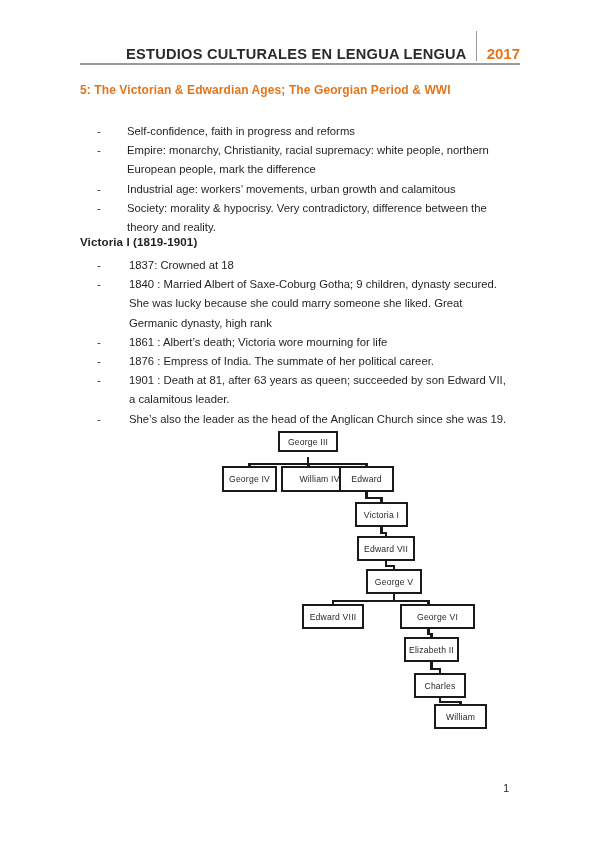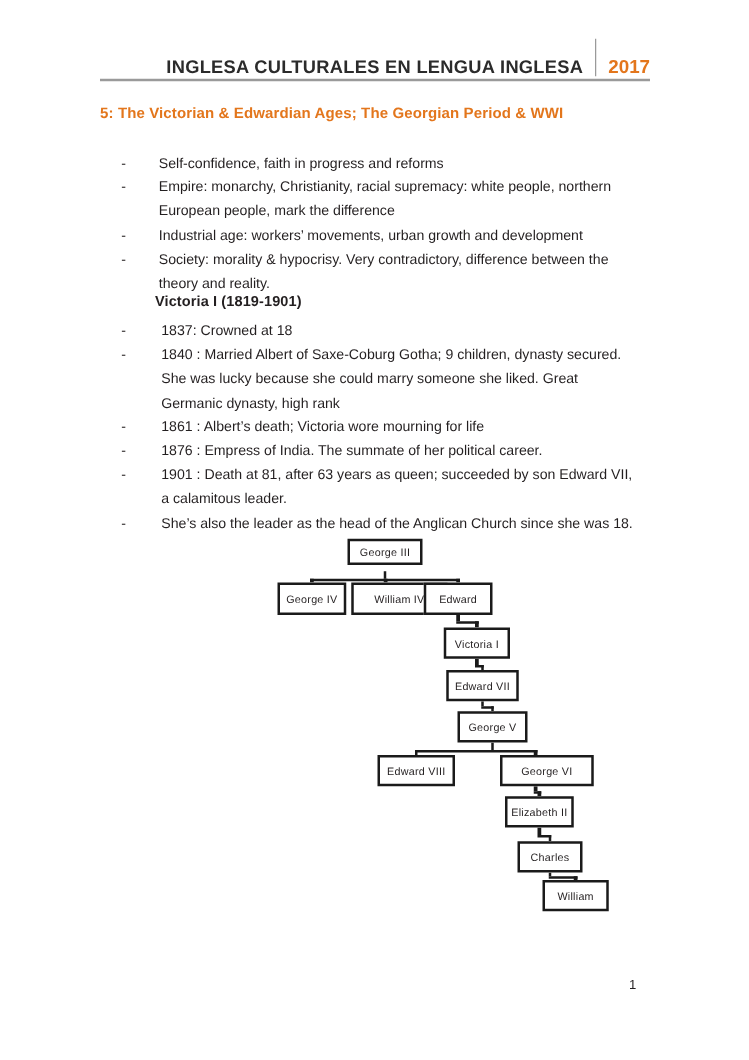--- a/index.html
+++ b/index.html
@@ -105,21 +105,20 @@
   #list-two { top: 256px; }
   #list-two li { padding-left: 32px; }
 
   .sub-heading {
     position: absolute;
     left: 80px;
     font-size: 11.6px;
     font-weight: bold;
     color: #231f20;
     letter-spacing: 0.1px;
-    margin-left: 44px;
   }
   #heading-victoria { top: 235px; }
 
   
   #family-tree {
     position: absolute;
     left: 0;
     top: 0;
     width: 599px;
     height: 848px;
@@ -157,40 +156,40 @@
     font-size: 10.5px;
     color: #231f20;
   }
 </style>
 </head>
 <body>
 
 <div id="page">
 
   <div id="doc-header">
-    <span class="hdr-title">INGLESA CULTURALES EN LENGUA INGLESA</span>
+    <span class="hdr-title">ESTUDIOS CULTURALES EN LENGUA LENGUA</span>
     <span class="hdr-divider"></span>
     <span class="hdr-year">2017</span>
   </div>
   <div id="header-rule"></div>
 
   <div id="section-title">5: The Victorian &amp; Edwardian Ages; The Georgian Period &amp; WWI</div>
 
   <ul class="bullet-list" id="list-one">
       <li>
         <span class="dash">-</span>
         <span class="btxt">Self-confidence, faith in progress and reforms</span>
       </li>
       <li>
         <span class="dash">-</span>
         <span class="btxt">Empire: monarchy, Christianity, racial supremacy: white people, northern European people, mark the difference</span>
       </li>
       <li>
         <span class="dash">-</span>
-        <span class="btxt">Industrial age: workers’ movements, urban growth and development</span>
+        <span class="btxt">Industrial age: workers’ movements, urban growth and calamitous</span>
       </li>
       <li>
         <span class="dash">-</span>
         <span class="btxt">Society: morality &amp; hypocrisy. Very contradictory, difference between the theory and reality.</span>
       </li>
     </ul>
 
   <div class="sub-heading" id="heading-victoria">Victoria I (1819-1901)</div>
 
   <ul class="bullet-list" id="list-two">
@@ -209,21 +208,21 @@
       <li>
         <span class="dash">-</span>
         <span class="btxt">1876 : Empress of India. The summate of her political career.</span>
       </li>
       <li>
         <span class="dash">-</span>
         <span class="btxt">1901 : Death at 81, after 63 years as queen; succeeded by son Edward VII, a calamitous leader.</span>
       </li>
       <li>
         <span class="dash">-</span>
-        <span class="btxt">She’s also the leader as the head of the Anglican Church since she was 18.</span>
+        <span class="btxt">She’s also the leader as the head of the Anglican Church since she was 19.</span>
       </li>
     </ul>
 
   <div id="family-tree">
       <div class="tline v" style="left: 306.9px; top: 457px; height: 6px;"></div>
       <div class="tline h" style="left: 248.4px; top: 463px; width: 119.2px;"></div>
       <div class="tline v" style="left: 248.4px; top: 463px; height: 3px;"></div>
       <div class="tline v" style="left: 307.4px; top: 463px; height: 3px;"></div>
       <div class="tline v" style="left: 365.4px; top: 463px; height: 3px;"></div>
       <div class="tline v" style="left: 365.4px; top: 492px; height: 5px;"></div>

